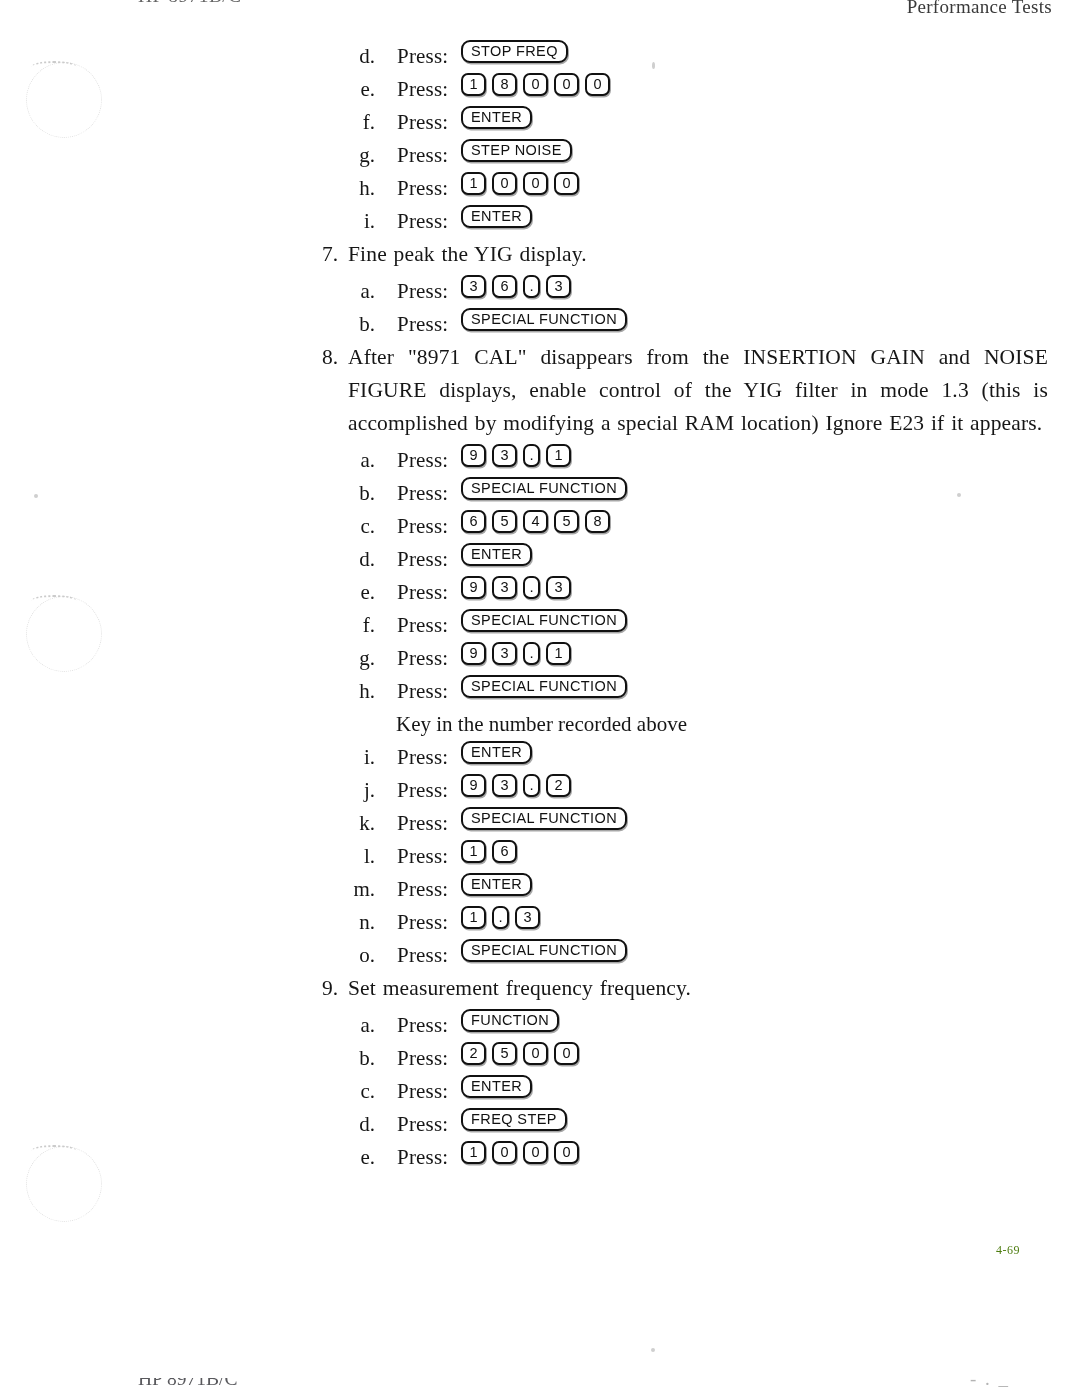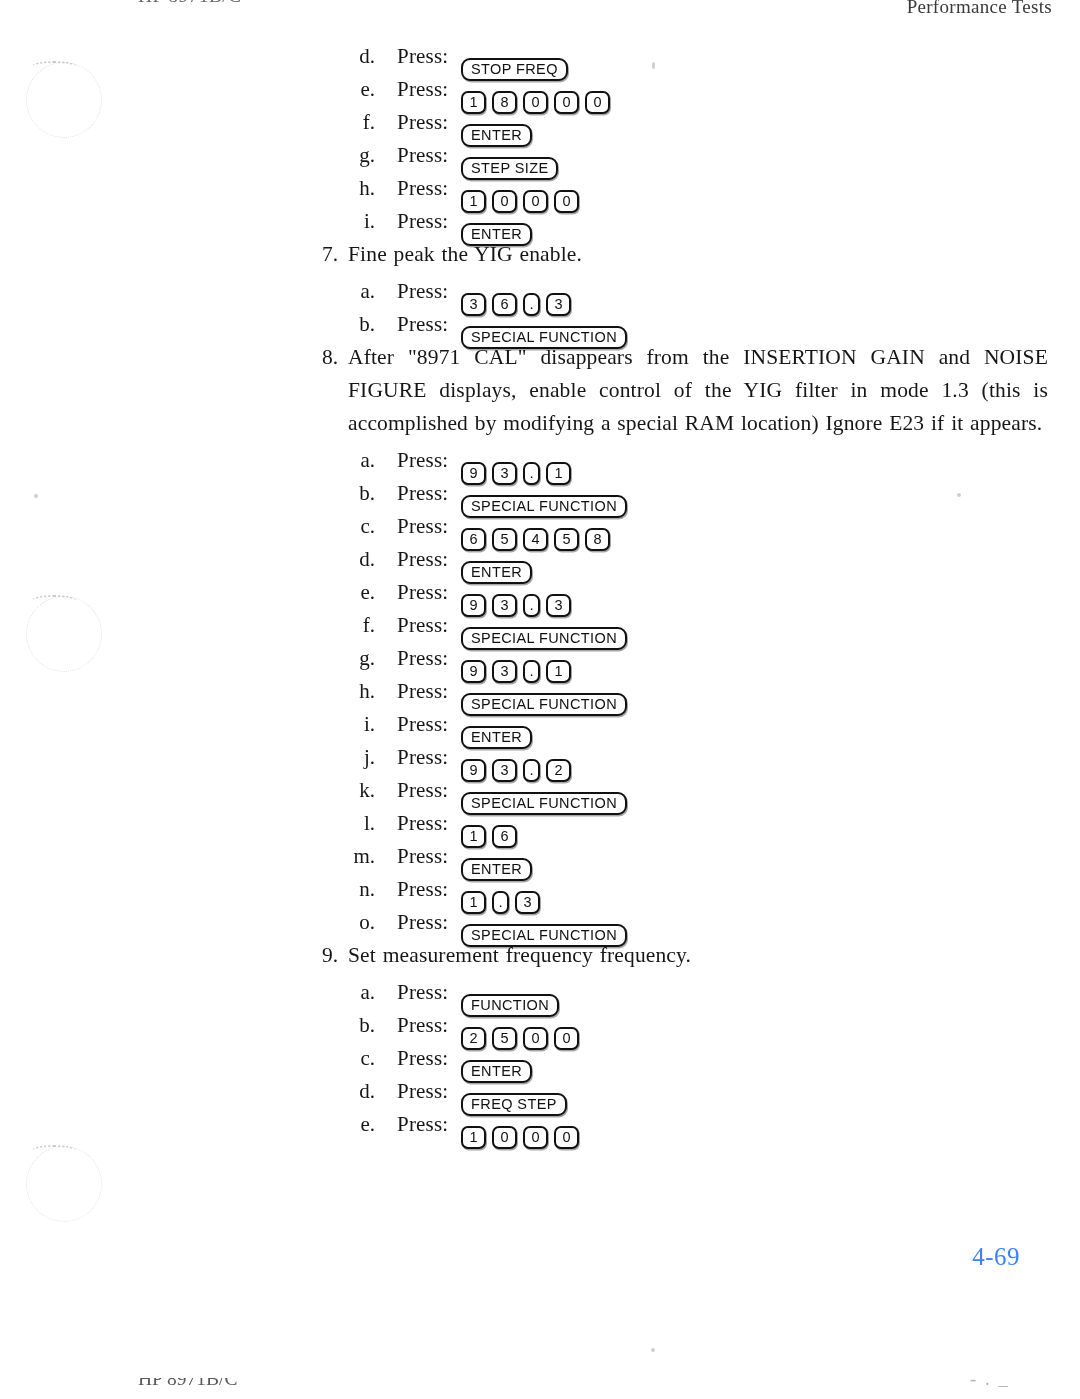--- a/index.html
+++ b/index.html
@@ -138,24 +138,24 @@
   }
   .item2 > .press {
     position: absolute;
     left: 56px;
     font-size: 21px;
     letter-spacing: .2px;
   }
   .item2 > .keys {
     position: absolute;
     left: 120px;
-    top: 8px;
+    top: 0;
     height: 33px;
     display: flex;
-    align-items: flex-end;
+    align-items: flex-start;
     gap: 6px;
   }
 
   
   .lvl-num  { margin-left: 308px; }      
   .lvl-ltr  { margin-left: 341px; }      
   .note     {
     margin-left: 396px;
     height: 33px;
     line-height: 33px;
@@ -209,22 +209,22 @@
     letter-spacing: .4px;
     border-radius: 9px;
     white-space: nowrap;
   }
 
   
   .folio {
     position: absolute;
     right: 60px;
     top: 1243px;
-    font-size: 25px;
-    color: #3b82f6;
+    font-size: 12px;
+    color: #4d7c0f;
     letter-spacing: .5px;
   }
 
   
   .bleed {
     position: absolute;
     left: 0;
     top: 1378px;
     width: 1080px;
     height: 21px;
@@ -296,21 +296,21 @@
         <span class="marker">f.</span>
         <span class="press">Press:</span>
         <span class="keys">
           <span class="key word">ENTER</span>
         </span>
       </div>
       <div class="item2 lvl-ltr">
         <span class="marker">g.</span>
         <span class="press">Press:</span>
         <span class="keys">
-          <span class="key word">STEP SIZE</span>
+          <span class="key word">STEP NOISE</span>
         </span>
       </div>
       <div class="item2 lvl-ltr">
         <span class="marker">h.</span>
         <span class="press">Press:</span>
         <span class="keys">
           <span class="key digit">1</span>
           <span class="key digit">0</span>
           <span class="key digit">0</span>
           <span class="key digit">0</span>
@@ -318,21 +318,21 @@
       </div>
       <div class="item2 lvl-ltr">
         <span class="marker">i.</span>
         <span class="press">Press:</span>
         <span class="keys">
           <span class="key word">ENTER</span>
         </span>
       </div>
       <div class="item1 lvl-num">
         <span class="marker">7.</span>
-        <div class="para">Fine peak the YIG enable.</div>
+        <div class="para">Fine peak the YIG display.</div>
       </div>
       <div class="gap-s"></div>
       <div class="item2 lvl-ltr">
         <span class="marker">a.</span>
         <span class="press">Press:</span>
         <span class="keys">
           <span class="key digit">3</span>
           <span class="key digit">6</span>
           <span class="key dot">.</span>
           <span class="key digit">3</span>
@@ -412,20 +412,21 @@
           <span class="key digit">1</span>
         </span>
       </div>
       <div class="item2 lvl-ltr">
         <span class="marker">h.</span>
         <span class="press">Press:</span>
         <span class="keys">
           <span class="key word">SPECIAL FUNCTION</span>
         </span>
       </div>
+      <div class="note"><span>Key in the number recorded above</span></div>
       <div class="item2 lvl-ltr">
         <span class="marker">i.</span>
         <span class="press">Press:</span>
         <span class="keys">
           <span class="key word">ENTER</span>
         </span>
       </div>
       <div class="item2 lvl-ltr">
         <span class="marker">j.</span>
         <span class="press">Press:</span>

